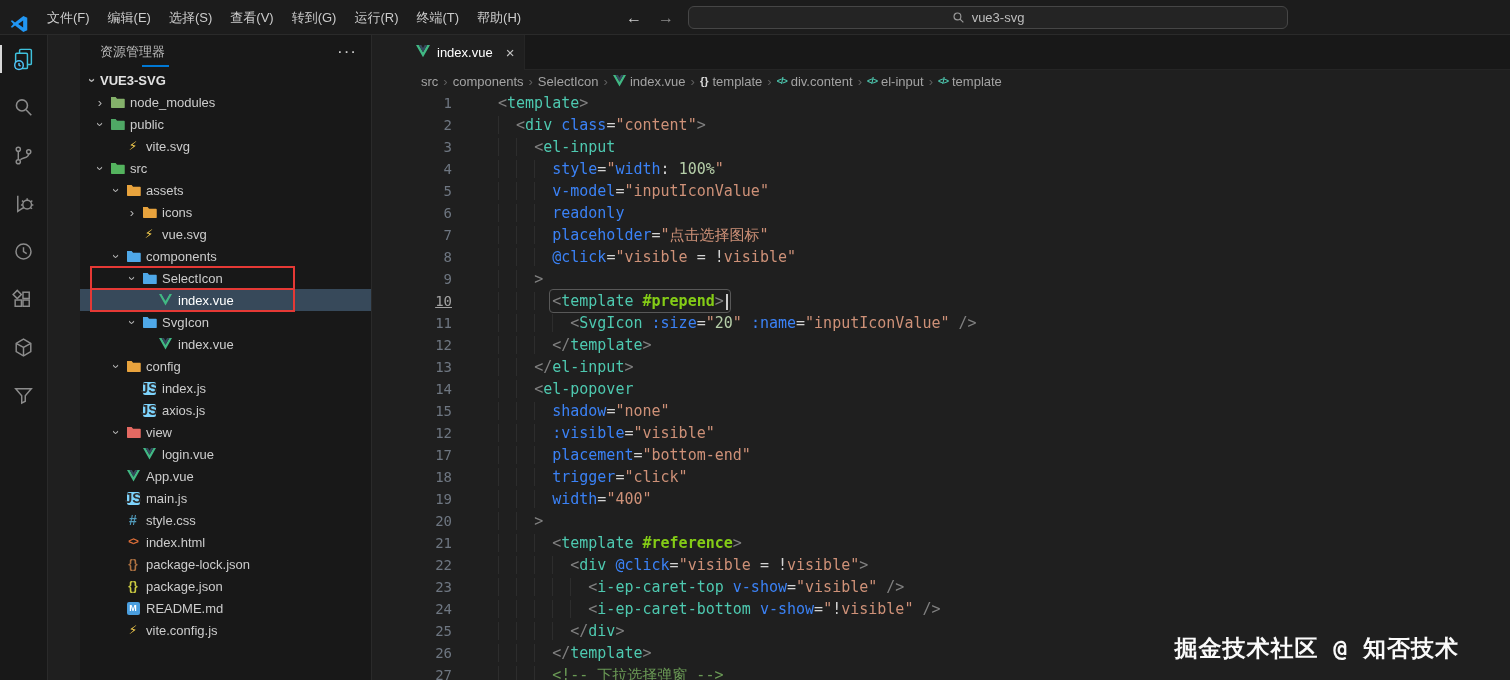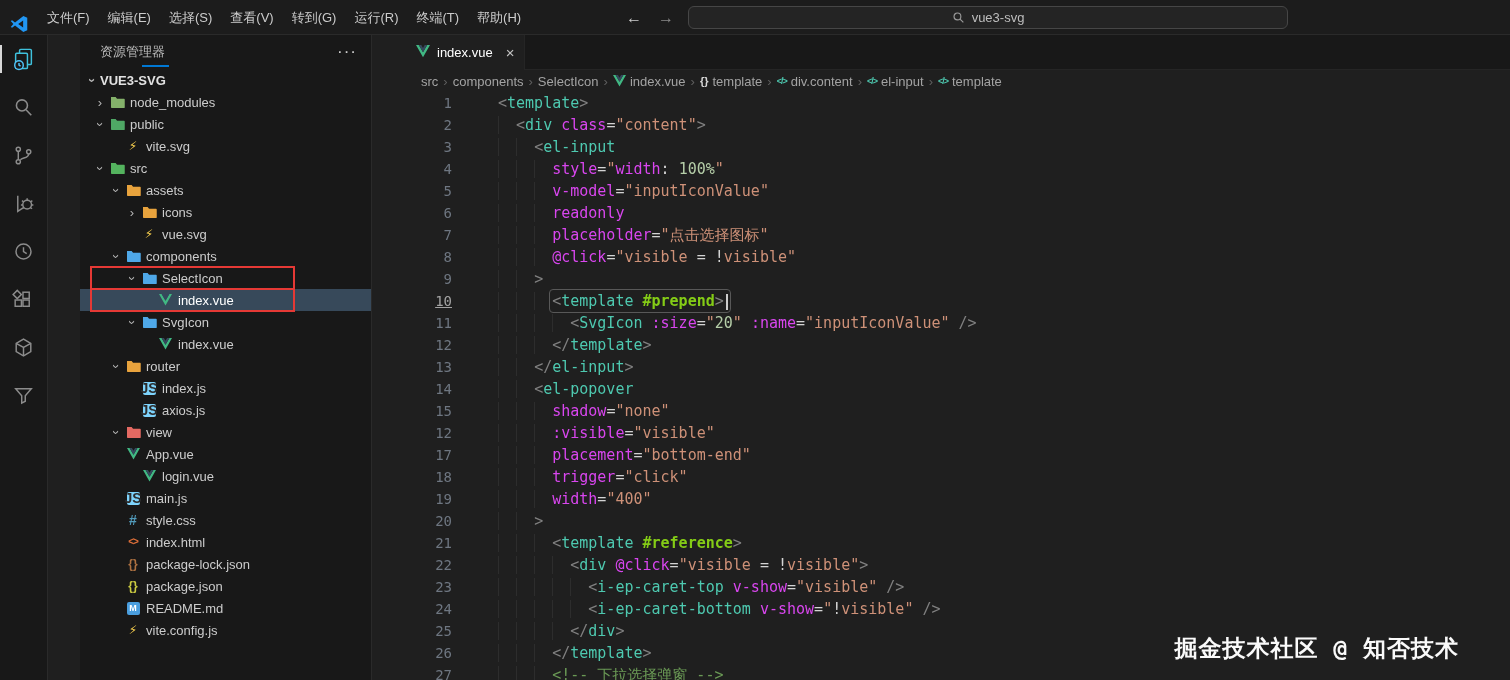--- a/index.html
+++ b/index.html
@@ -98,21 +98,21 @@
   .num { width:48px; flex:0 0 48px; text-align:right; color:#6e7681; font-size:14px; }
   .line.active .num { color:#a3a3a3;text-decoration:underline; }
   .code { padding-left:46px; white-space:pre; }
   .ig { box-shadow:inset 1px 0 0 #2d2d2d; }
   .ct { white-space:pre; }
   .ct.boxed { outline:1px solid #585858; outline-offset:2px; border-radius:1px; }
   .caret { display:inline-block; width:2px; height:16px; background:#cccccc; vertical-align:middle; margin-left:2px; }
 
   .tk-g { color:#808080; }
   .tk-t { color:#4ec9b0; }
-  .tk-a { color:#d946ef; }
+  .tk-a { color:#3b82f6; }
   .tk-s { color:#ce9178; }
   .tk-n { color:#b5cea8; }
   .tk-w { color:#d4d4d4; }
   .tk-h { color:#84cc16; font-weight:bold; }
   .tk-c { color:#6a9955; }
 
   .watermark {
     position:absolute; right:51px; bottom:16px; font-size:23px; font-weight:700;
     color:#fafafa; letter-spacing:1px;
   }
@@ -346,21 +346,21 @@
             </span>
             <span class="t-label">index.vue</span>
           </div>
           <div class="tree-row" style="padding-left: 28px;">
             <span class="chev down">›</span>
             <span class="ti">
               <svg width="15" height="13" viewBox="0 0 16 14">
                 <path fill="#e8a33d" d="M1 1h5l1.5 2H15a.8.8 0 0 1 .8.8V12a1 1 0 0 1-1 1H1.8A.8.8 0 0 1 1 12.2V1z"></path>
               </svg>
             </span>
-            <span class="t-label">router</span>
+            <span class="t-label">config</span>
           </div>
           <div class="tree-row" style="padding-left: 44px;">
             <span class="chev-spacer"></span>
             <span class="ti">
               <span class="fic js">JS</span>
             </span>
             <span class="t-label">index.js</span>
           </div>
           <div class="tree-row" style="padding-left: 44px;">
             <span class="chev-spacer"></span>
@@ -371,39 +371,39 @@
           </div>
           <div class="tree-row" style="padding-left: 28px;">
             <span class="chev down">›</span>
             <span class="ti">
               <svg width="15" height="13" viewBox="0 0 16 14">
                 <path fill="#e46962" d="M1 1h5l1.5 2H15a.8.8 0 0 1 .8.8V12a1 1 0 0 1-1 1H1.8A.8.8 0 0 1 1 12.2V1z"></path>
               </svg>
             </span>
             <span class="t-label">view</span>
           </div>
-          <div class="tree-row" style="padding-left: 28px;">
+          <div class="tree-row" style="padding-left: 44px;">
             <span class="chev-spacer"></span>
             <span class="ti">
               <svg width="13" height="12" viewBox="0 0 24 22">
                 <path fill="#41b883" d="M0 0h4.8L12 12.3 19.2 0H24L12 21z"></path>
                 <path fill="#35495e" d="M4.8 0h4.3L12 5l2.9-5h4.3L12 12.3z"></path>
               </svg>
             </span>
-            <span class="t-label">App.vue</span>
-          </div>
-          <div class="tree-row" style="padding-left: 44px;">
+            <span class="t-label">login.vue</span>
+          </div>
+          <div class="tree-row" style="padding-left: 28px;">
             <span class="chev-spacer"></span>
             <span class="ti">
               <svg width="13" height="12" viewBox="0 0 24 22">
                 <path fill="#41b883" d="M0 0h4.8L12 12.3 19.2 0H24L12 21z"></path>
                 <path fill="#35495e" d="M4.8 0h4.3L12 5l2.9-5h4.3L12 12.3z"></path>
               </svg>
             </span>
-            <span class="t-label">login.vue</span>
+            <span class="t-label">App.vue</span>
           </div>
           <div class="tree-row" style="padding-left: 28px;">
             <span class="chev-spacer"></span>
             <span class="ti">
               <span class="fic js">JS</span>
             </span>
             <span class="t-label">main.js</span>
           </div>
           <div class="tree-row" style="padding-left: 28px;">
             <span class="chev-spacer"></span>

